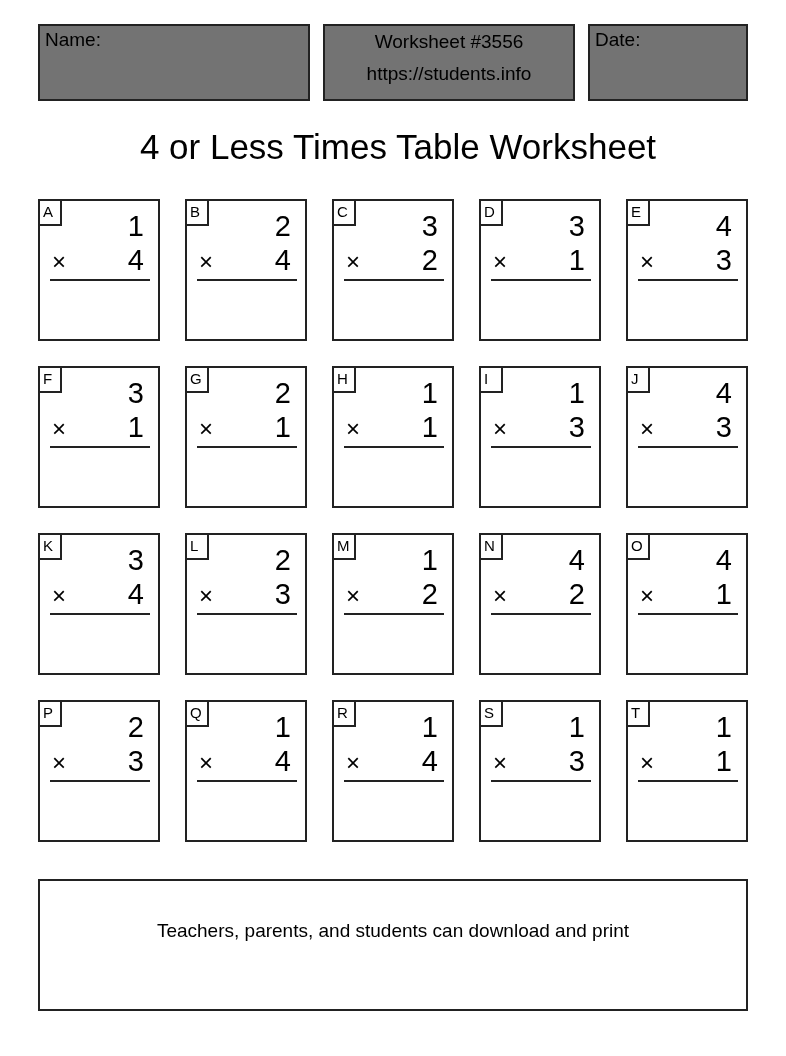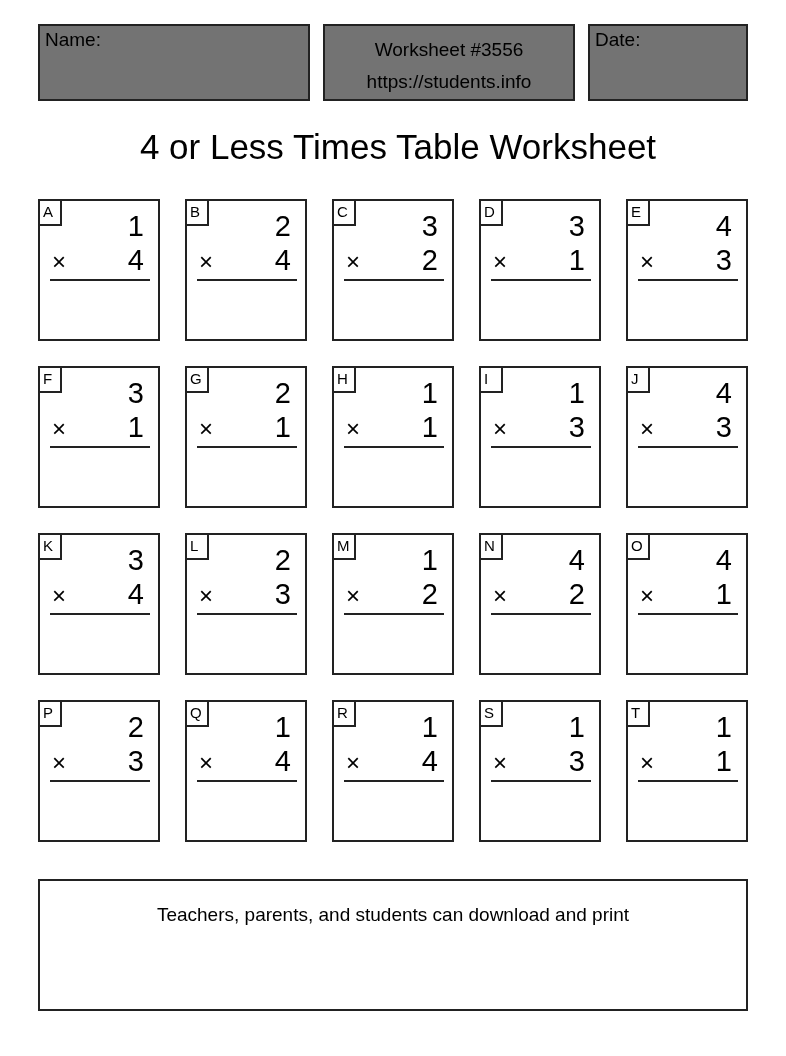--- a/index.html
+++ b/index.html
@@ -9,21 +9,21 @@
     }
     .hbox {
       position: absolute; box-sizing: border-box;
       border: 2px solid #222; background: #737373;
     }
     #name-box { left: 38px; top: 24px; width: 272px; height: 77px; }
     #ws-box { left: 323px; top: 24px; width: 252px; height: 77px; text-align: center; }
     #date-box { left: 588px; top: 24px; width: 160px; height: 77px; }
     .hlabel { position: absolute; left: 5px; top: 3px; font-size: 19px; }
     .ws-line { font-size: 19px; line-height: 32px; }
-    #ws-box .inner { padding-top: 8px; }
+    #ws-box .inner { }
     #title {
       position: absolute; left: 0; width: 716px; top: 124px;
       text-align: center; font-size: 35px; line-height: 46px; margin-left: 40px;
     }
     .prob {
       position: absolute; box-sizing: border-box;
       width: 122px; height: 142px;
       border: 2px solid #222; background: #fff;
     }
     .plabel {
@@ -44,21 +44,21 @@
       font-size: 29px; line-height: 34px;
     }
     .rule {
       position: absolute; left: 10px; right: 8px; top: 78px;
       height: 2px; background: #222;
     }
     #footer {
       position: absolute; left: 38px; top: 879px; width: 710px; height: 132px;
       box-sizing: border-box; border: 2px solid #222; text-align: center;
     }
-    #footer .inner { padding-top: 16px; }
+    #footer .inner { padding-top: 32px; }
     .fline { font-size: 19px; line-height: 35px; }
   </style>
 </head>
 <body>
 
 <div class="hbox" id="name-box">
   <span class="hlabel">Name:</span>
 </div>
 
 <div class="hbox" id="ws-box">

